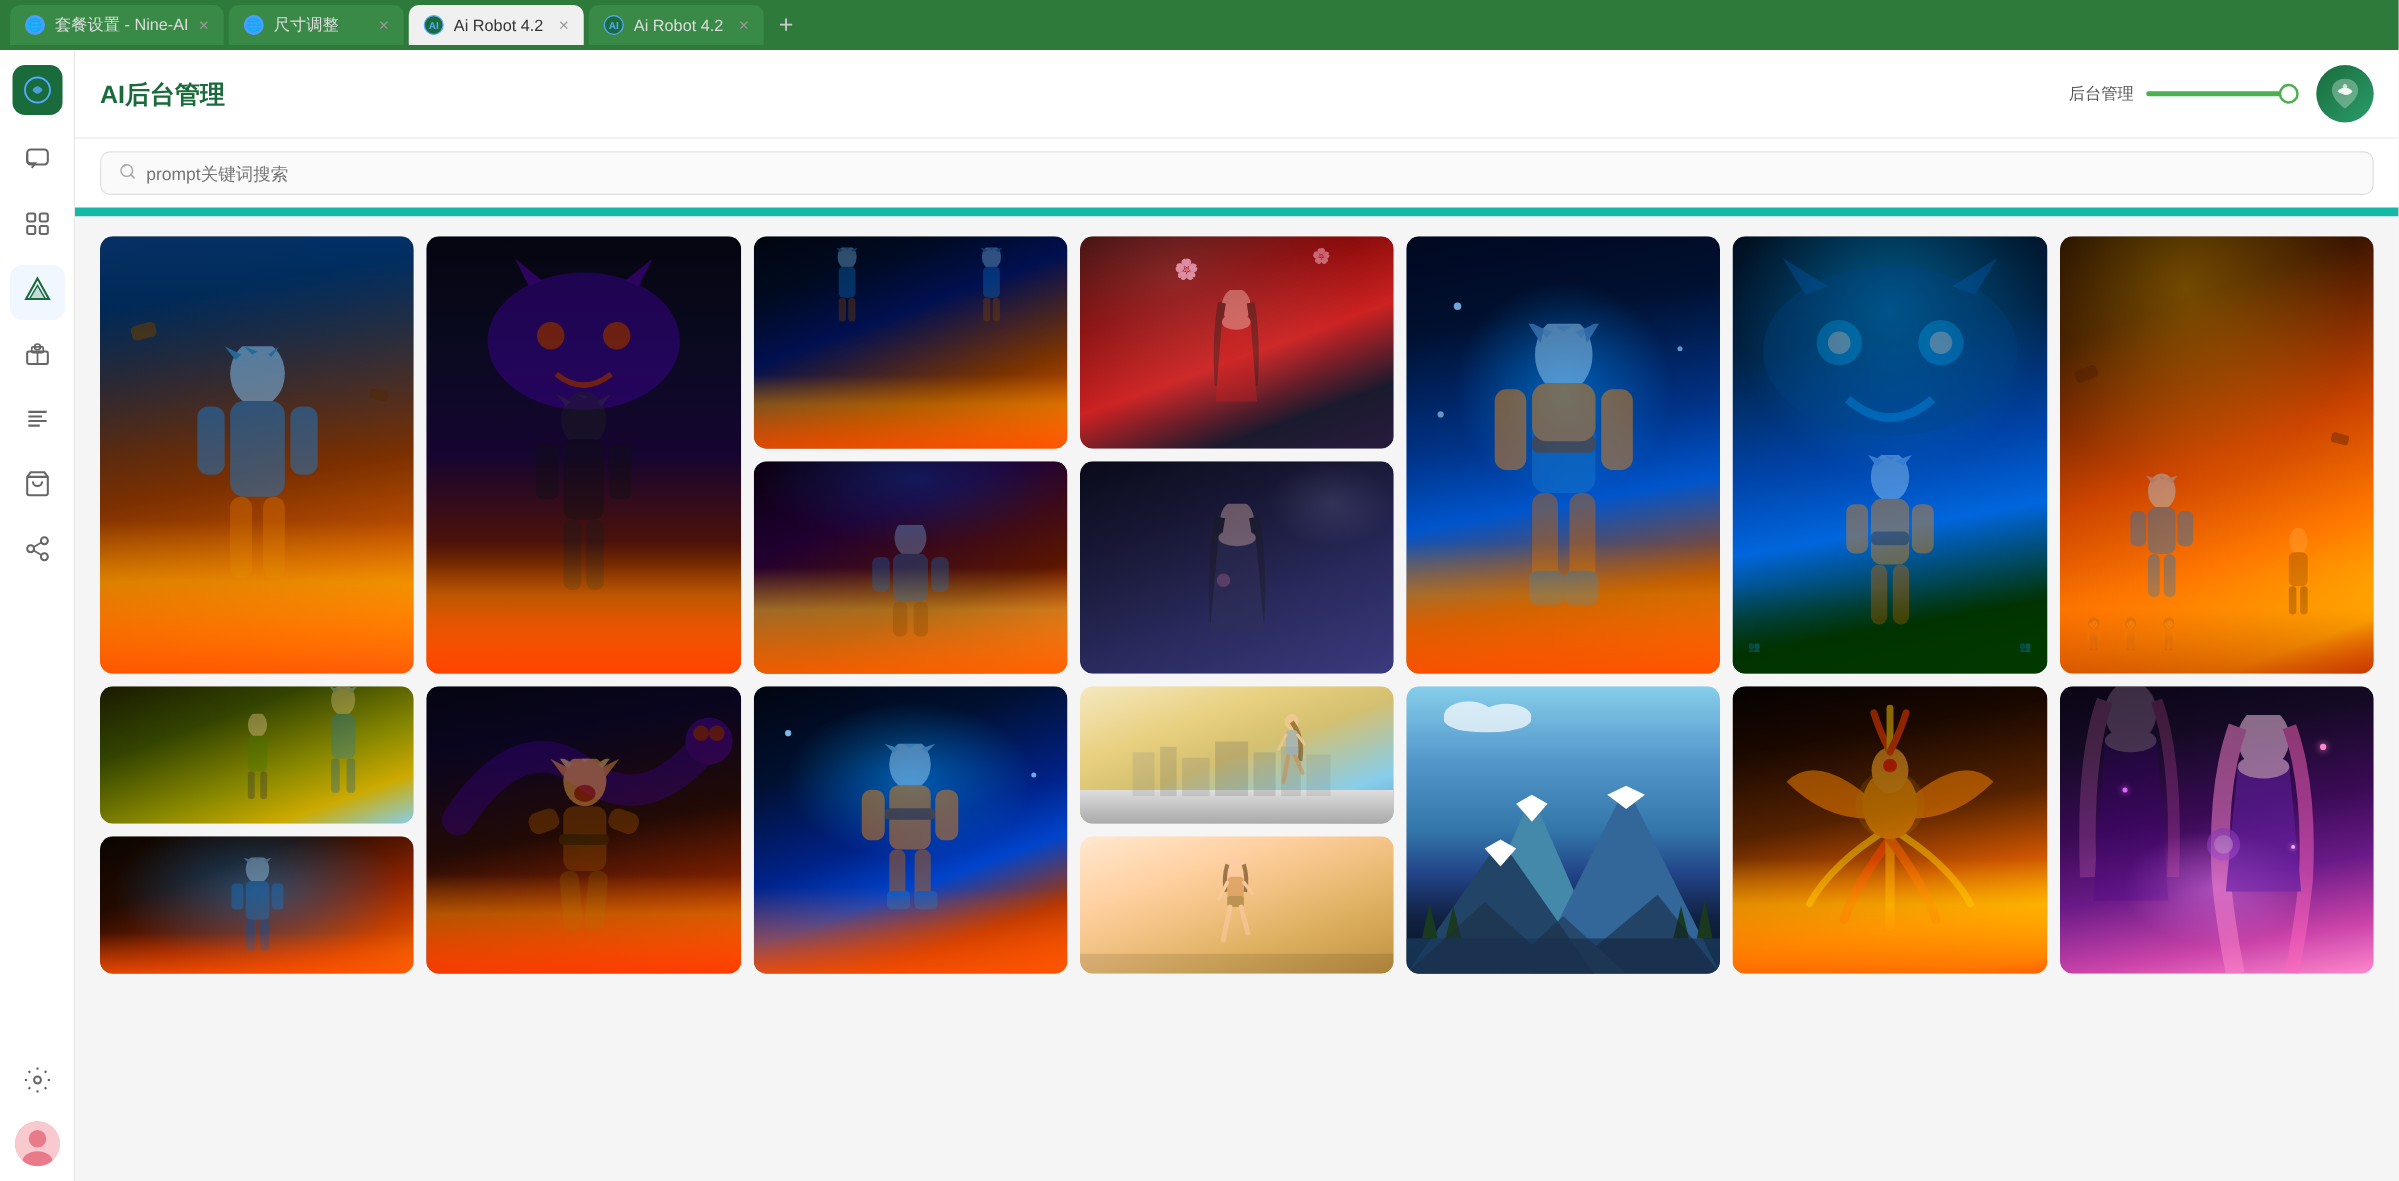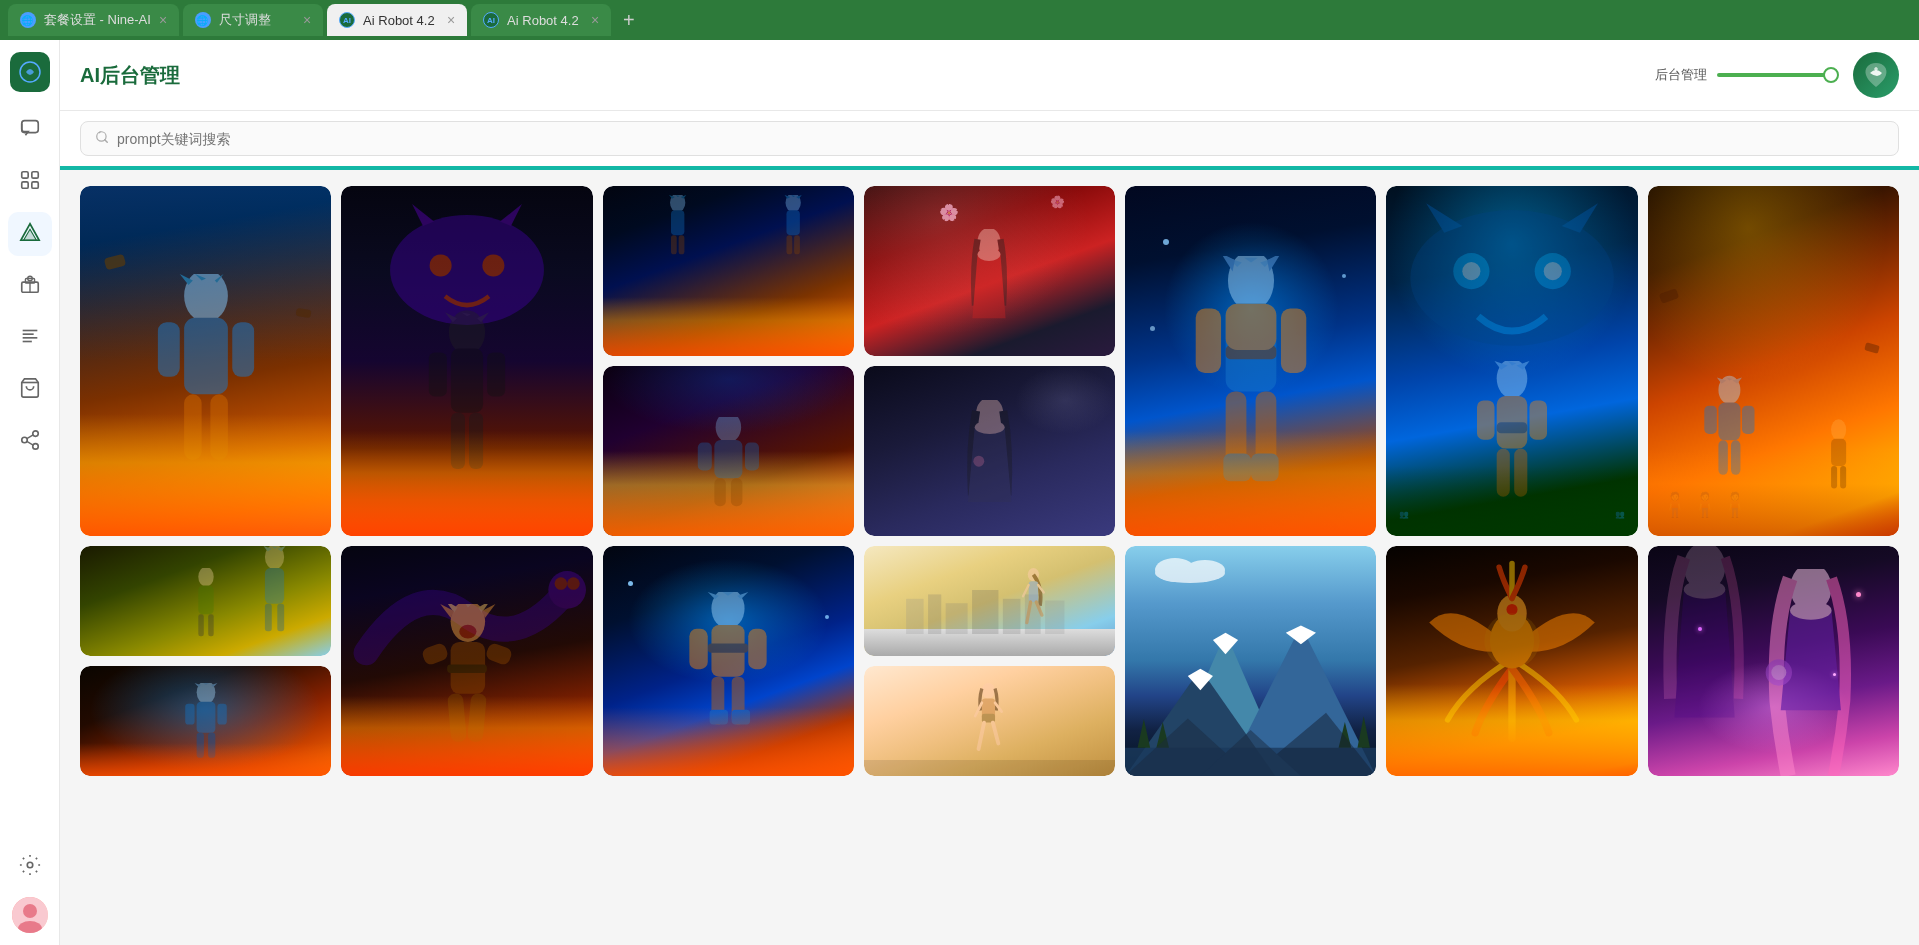--- a/index.html
+++ b/index.html
@@ -170,21 +170,21 @@
       display: flex;
       align-items: center;
       justify-content: center;
       font-size: 24px;
     }
 
     
     .search-bar-container {
       background: white;
       padding: 10px 20px;
-      border-bottom: 4px solid #14b8a6;
+      border-bottom: 7px solid #14b8a6;
     }
     .search-bar {
       display: flex;
       align-items: center;
       background: #fafafa;
       border: 1px solid #e0e0e0;
       border-radius: 8px;
       padding: 8px 14px;
       gap: 8px;
     }

